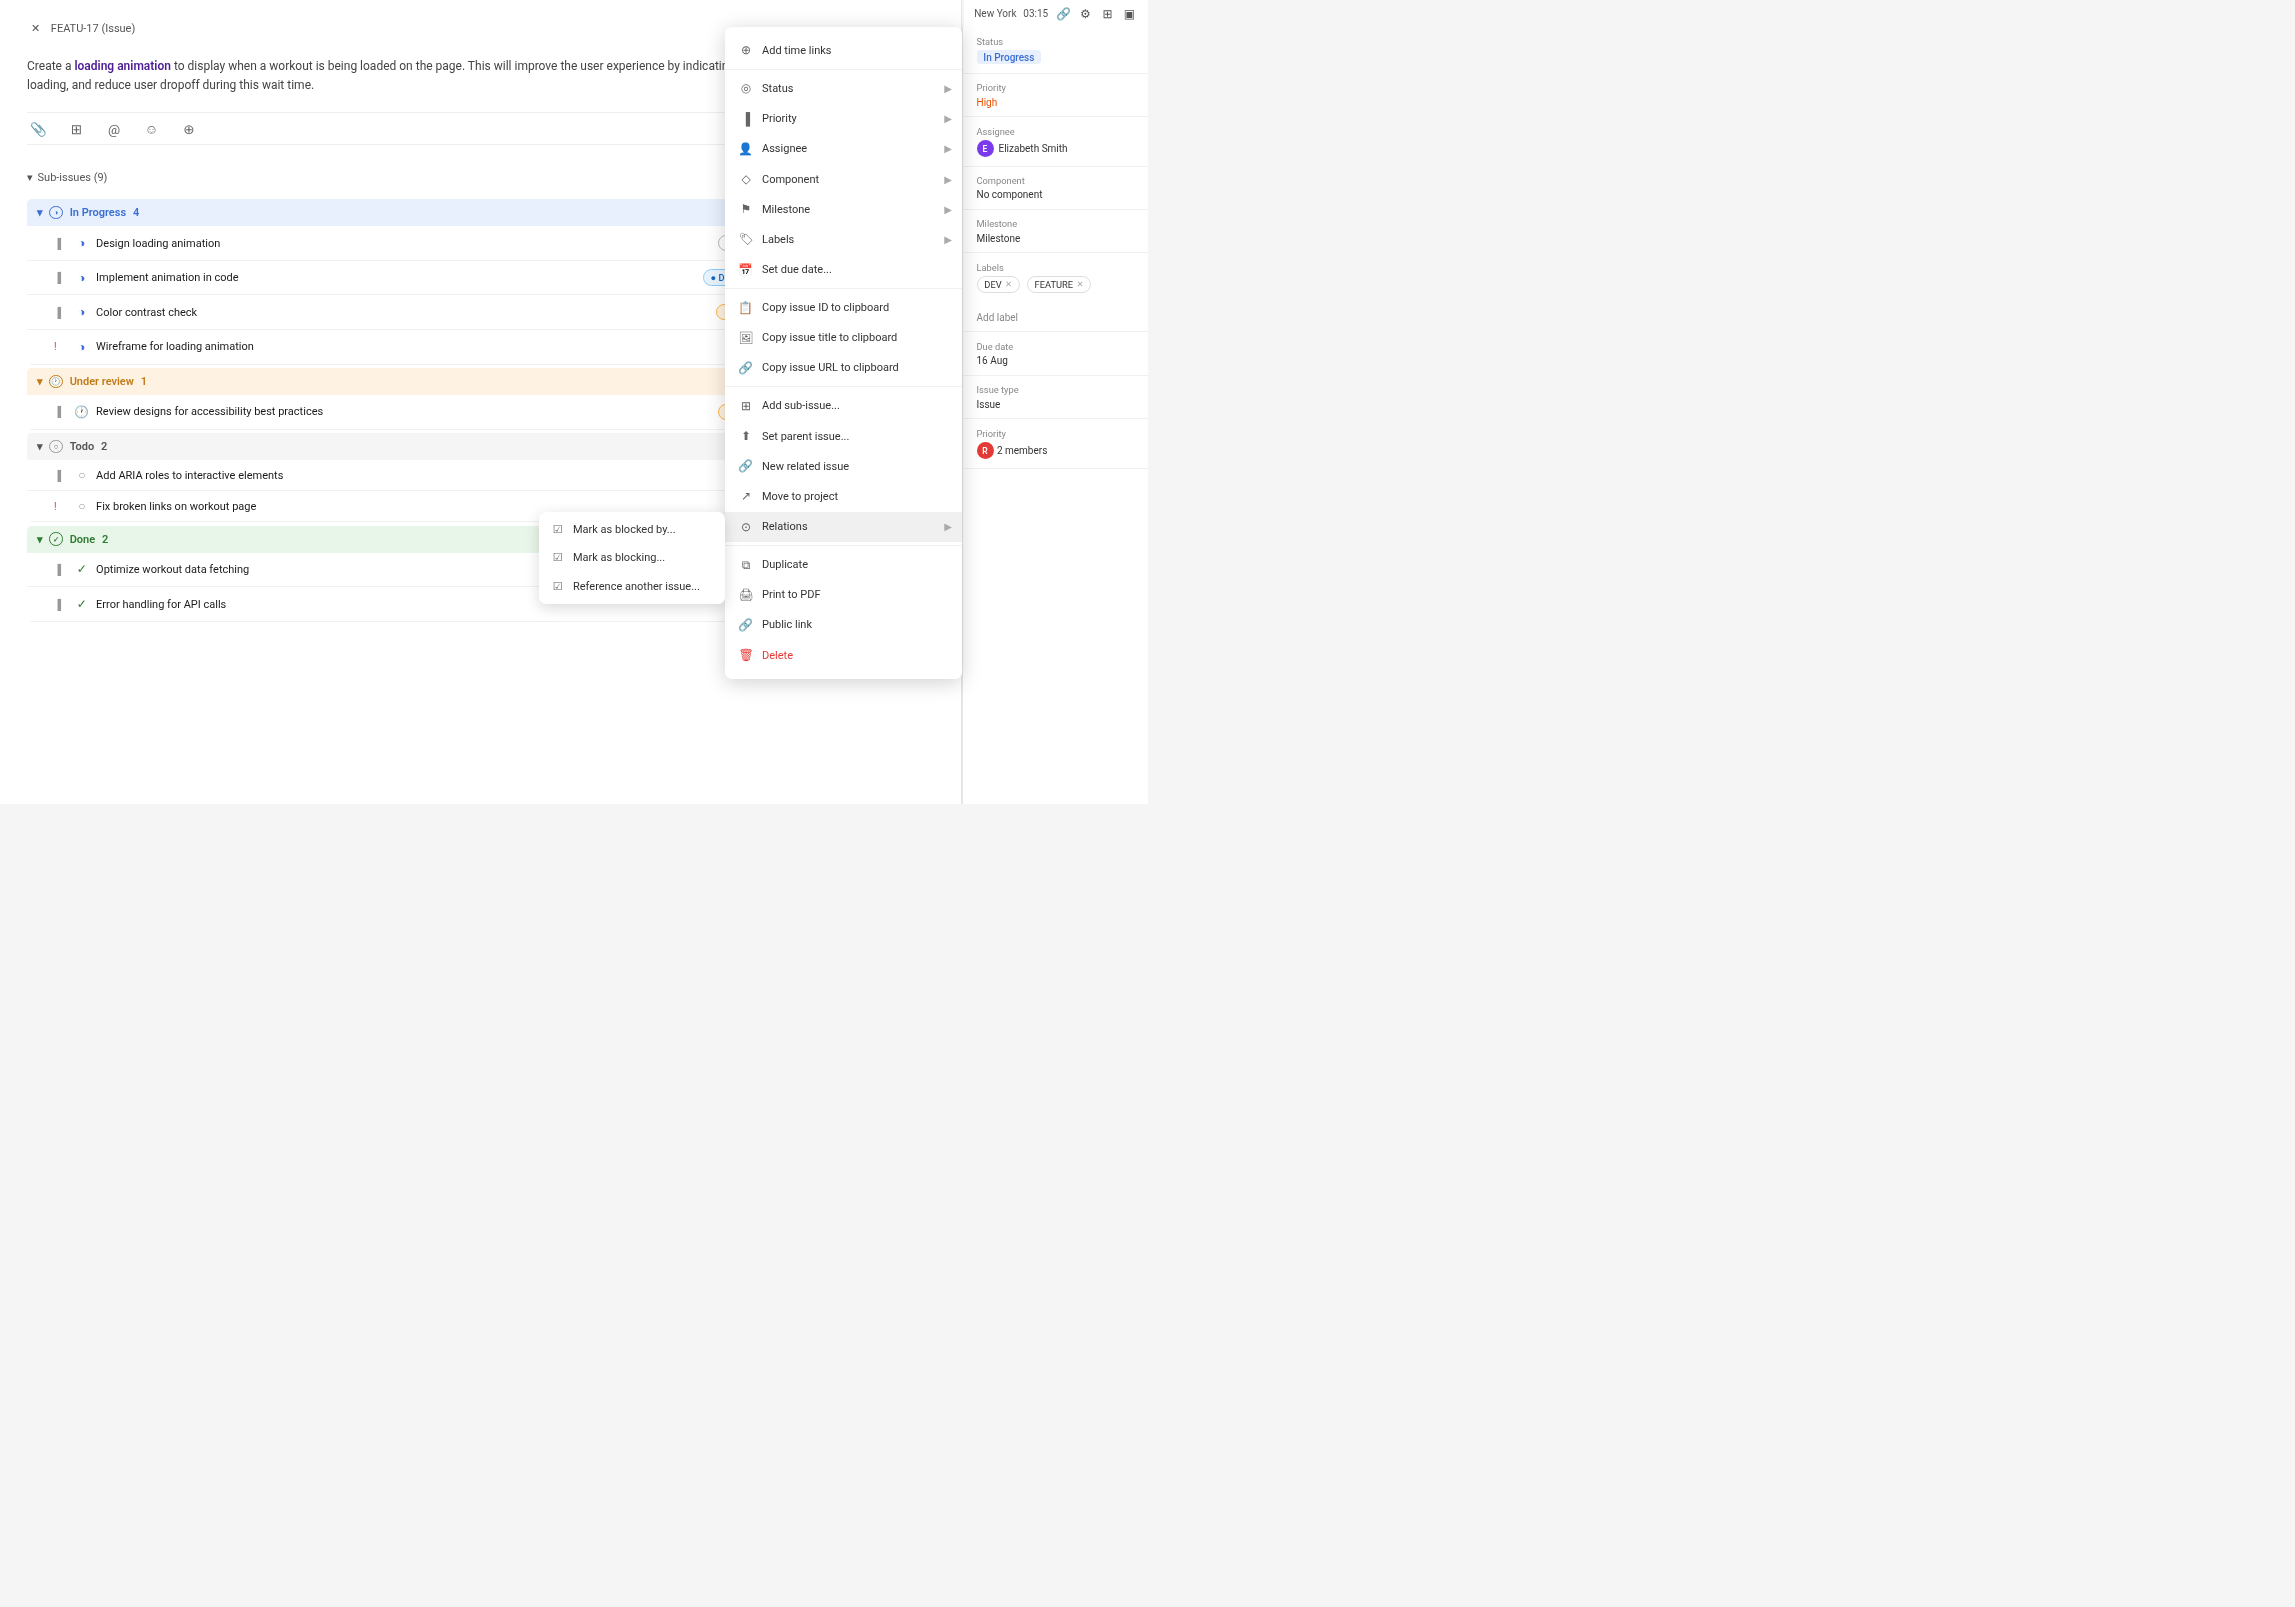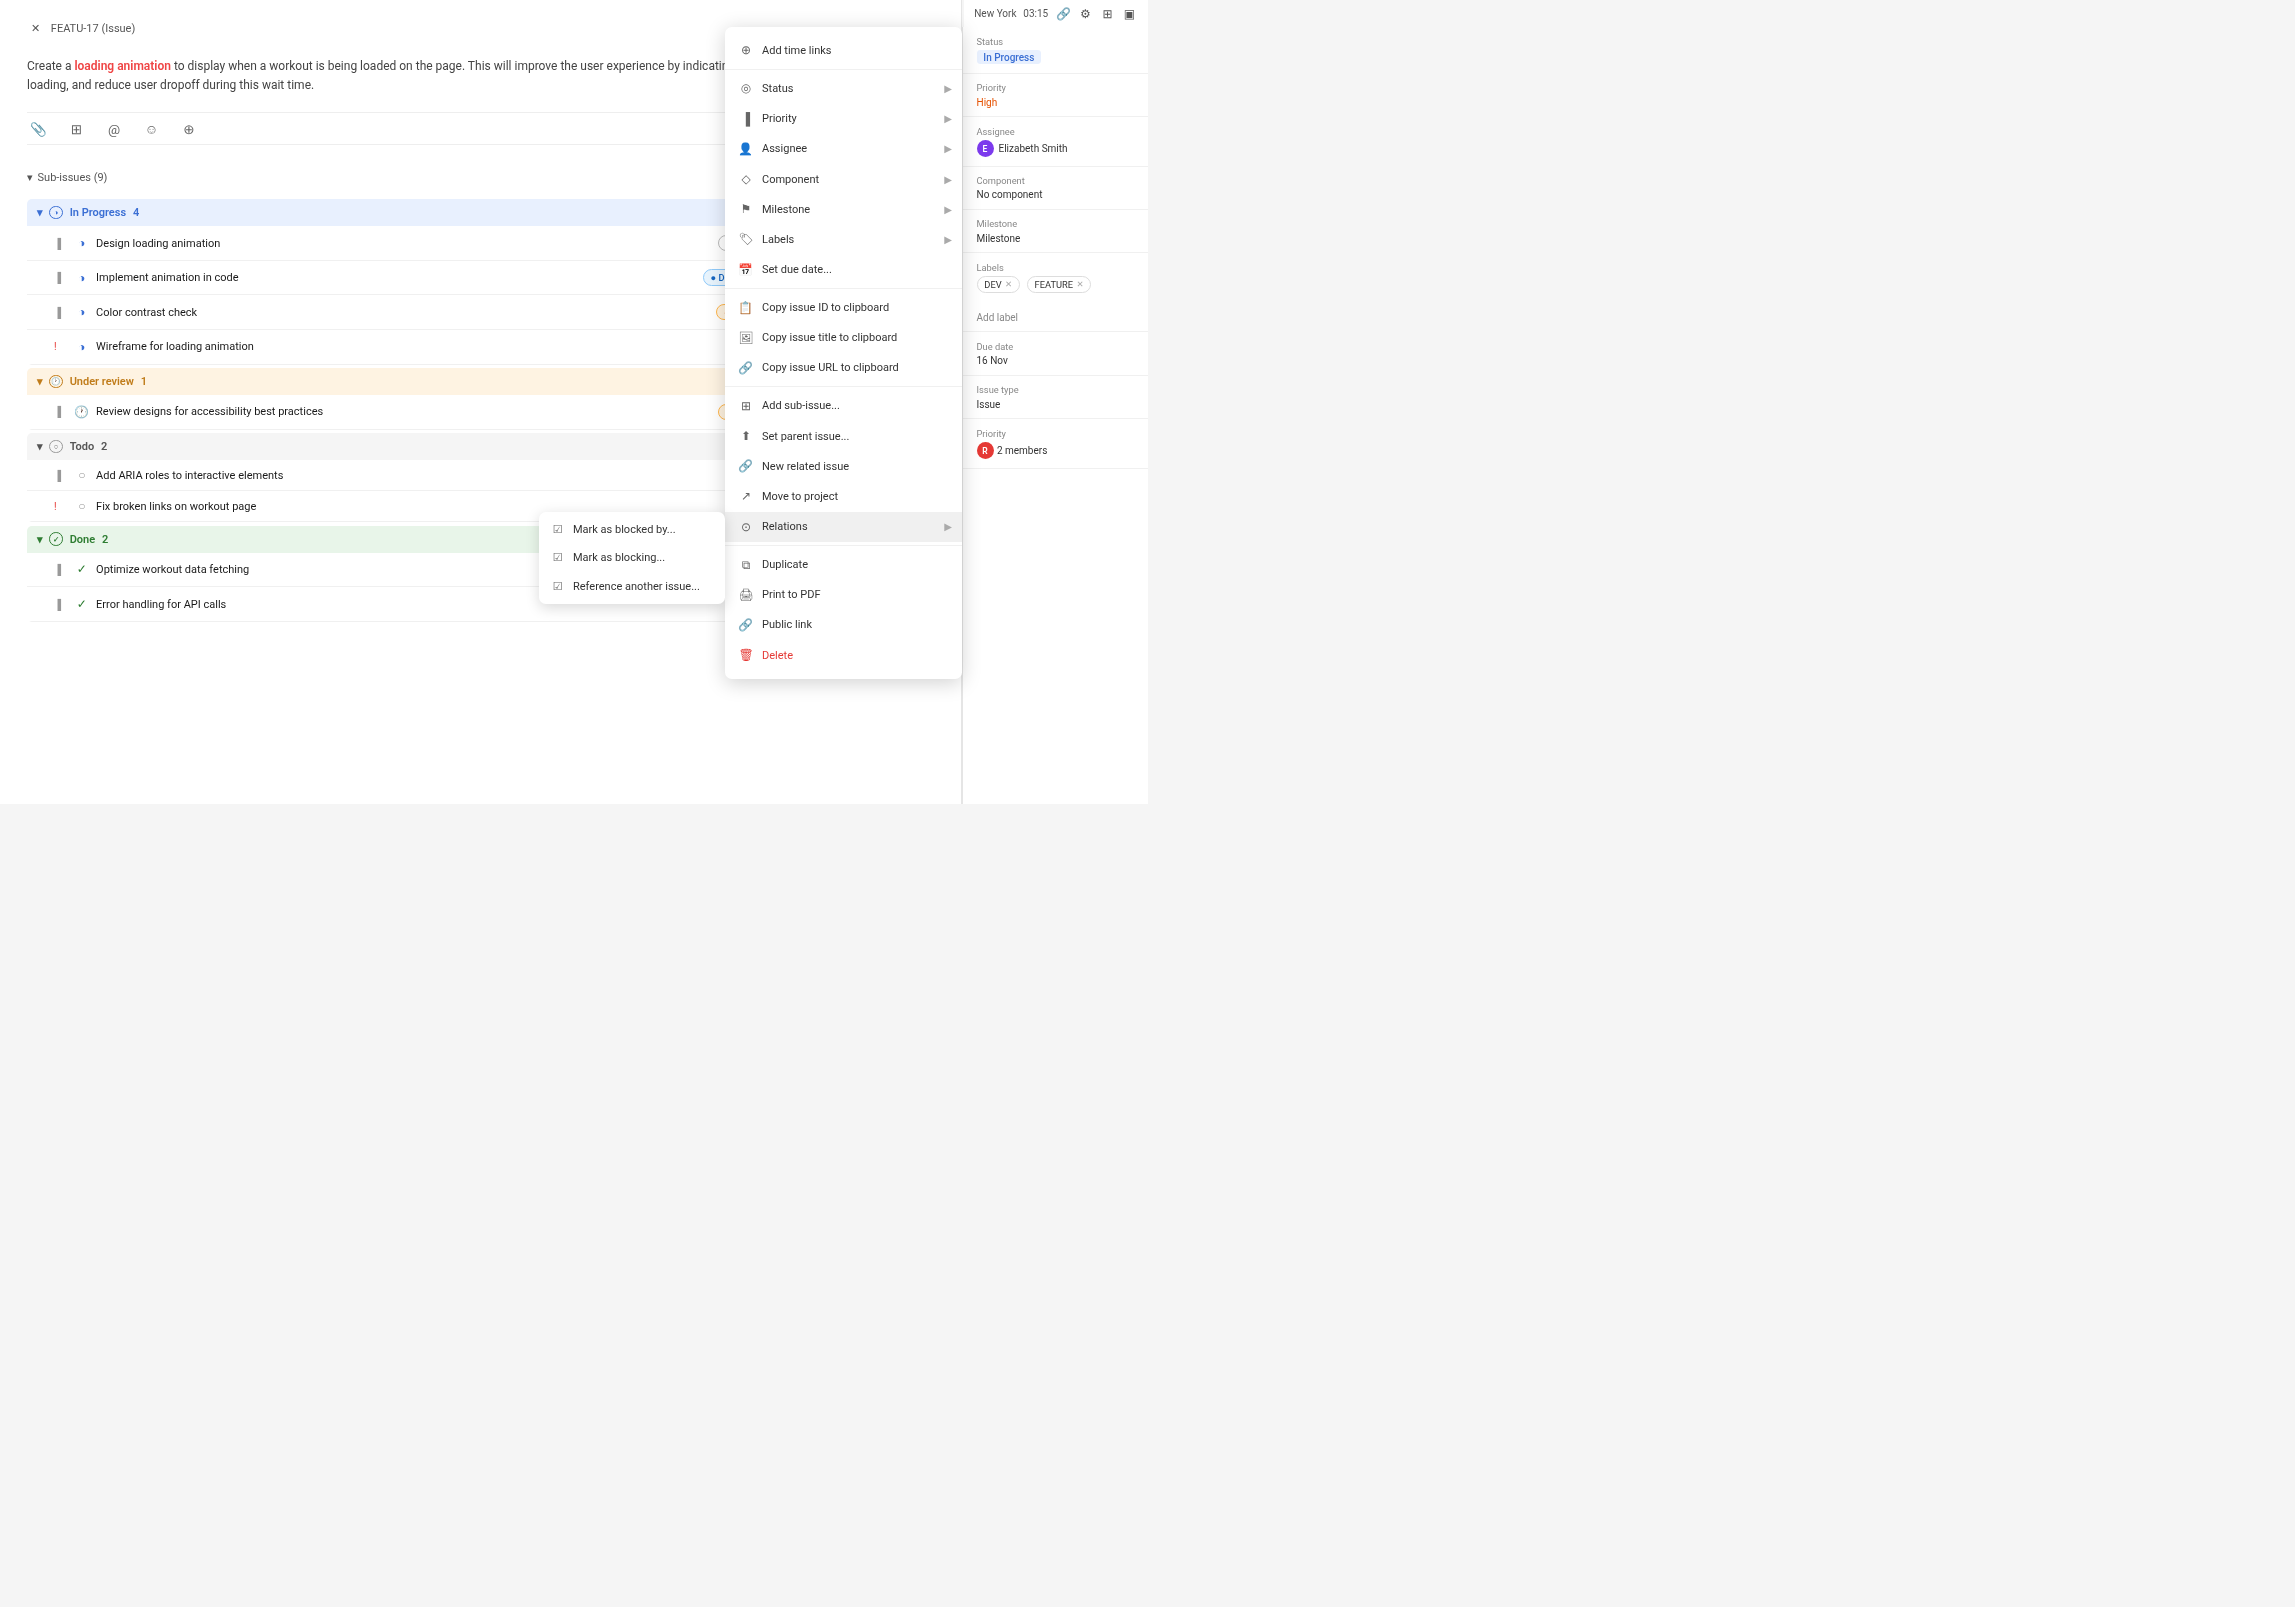--- a/index.html
+++ b/index.html
@@ -81,21 +81,21 @@
 
     .issue-description {
       font-size: 12px;
       color: #444;
       line-height: 1.6;
       margin-bottom: 17px;
     }
 
     .issue-description strong {
       font-weight: 600;
-      color: #ef4444;
+      color: #4c1d95;
     }
 
     .editor-toolbar {
       display: flex;
       gap: 13.5px;
       align-items: center;
       margin-bottom: 20px;
       padding: 3.4px 0;
       border-top: 0.8px solid #eee;
       border-bottom: 0.8px solid #eee;
@@ -564,21 +564,21 @@
     <div class="sidebar-group">
       <div class="sidebar-label">Labels</div>
       <div style="display:flex;flex-wrap:wrap;gap:3.4px;margin-top:3.4px;">
         <span class="label-chip">DEV <span class="chip-x">✕</span></span>
         <span class="label-chip">FEATURE <span class="chip-x">✕</span></span>
       </div>
       <div class="add-label-btn" style="margin-top:16px;">Add label</div>
     </div>
     <div class="sidebar-group">
       <div class="sidebar-label">Due date</div>
-      <div class="sidebar-value">16 Nov</div>
+      <div class="sidebar-value">16 Aug</div>
     </div>
     <div class="sidebar-group">
       <div class="sidebar-label">Issue type</div>
       <div class="sidebar-value">Issue</div>
     </div>
     <div class="sidebar-group">
       <div class="sidebar-label">Priority</div>
       <div class="members-row">
         <div class="avatar" style="background:#e53935;width:17px;height:17px;font-size:8.5px;">R</div>
         <span>2 members</span>

